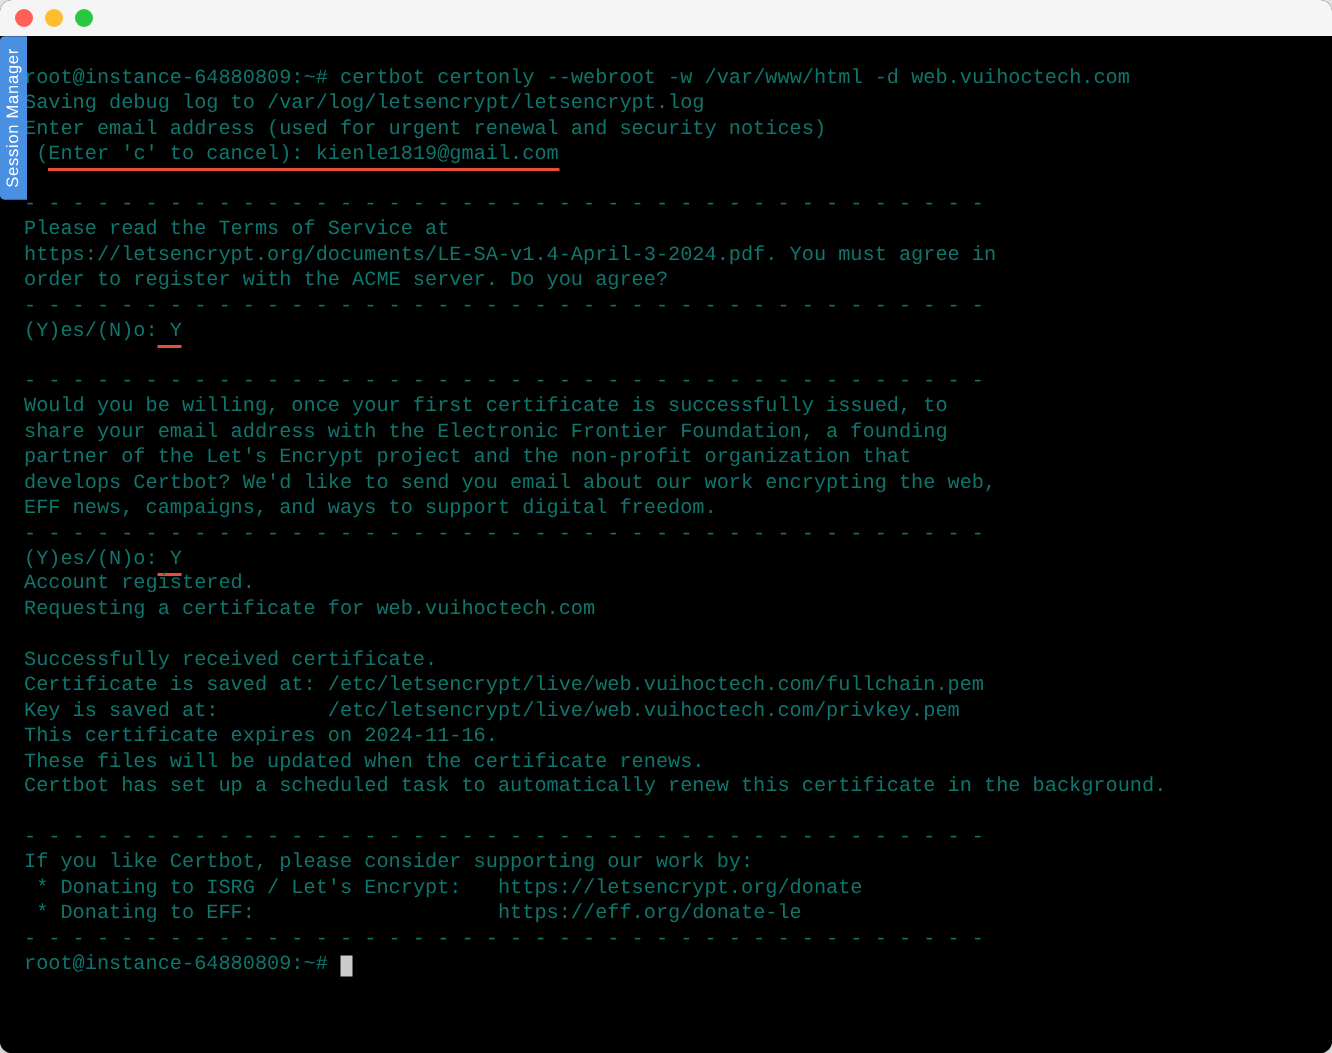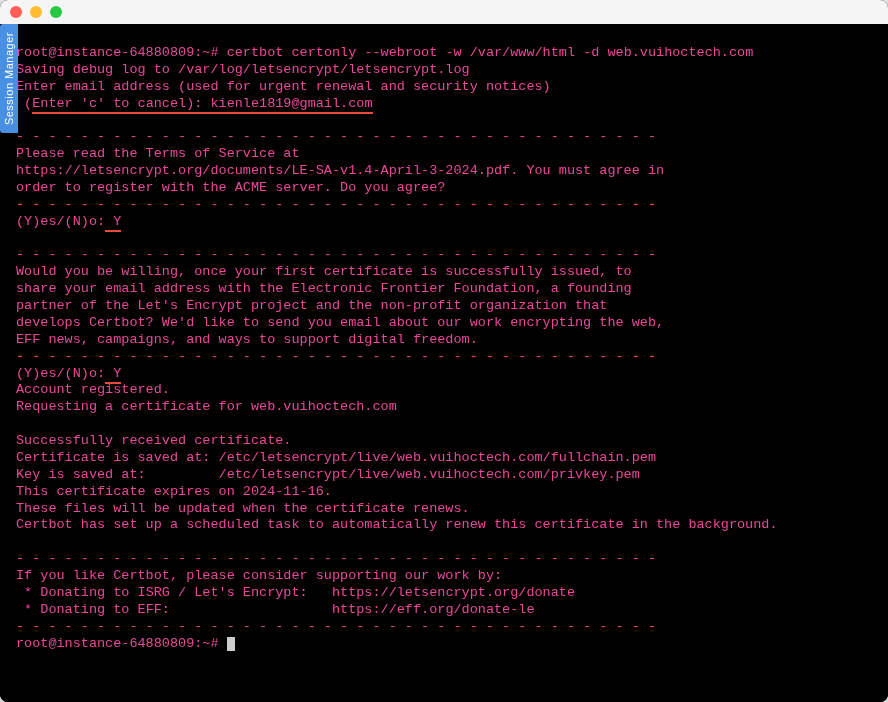--- a/index.html
+++ b/index.html
@@ -46,21 +46,21 @@
     padding: 8px 3px;
     writing-mode: vertical-rl;
     text-orientation: mixed;
     transform: rotate(180deg);
     border-radius: 0 3px 3px 0;
     z-index: 5;
     letter-spacing: 0.5px;
   }
   .terminal {
     background: #000;
-    color: #ec4899;
+    color: #0f766e;
     font-family: Menlo, Monaco, "Courier New", monospace;
     font-size: 13.5px;
     line-height: 1.25;
     padding: 4px 28px 10px 16px;
     white-space: pre-wrap;
     word-break: break-word;
     height: calc(100% - 24px);
     overflow: hidden;
   }
   .line { white-space: pre-wrap; }

